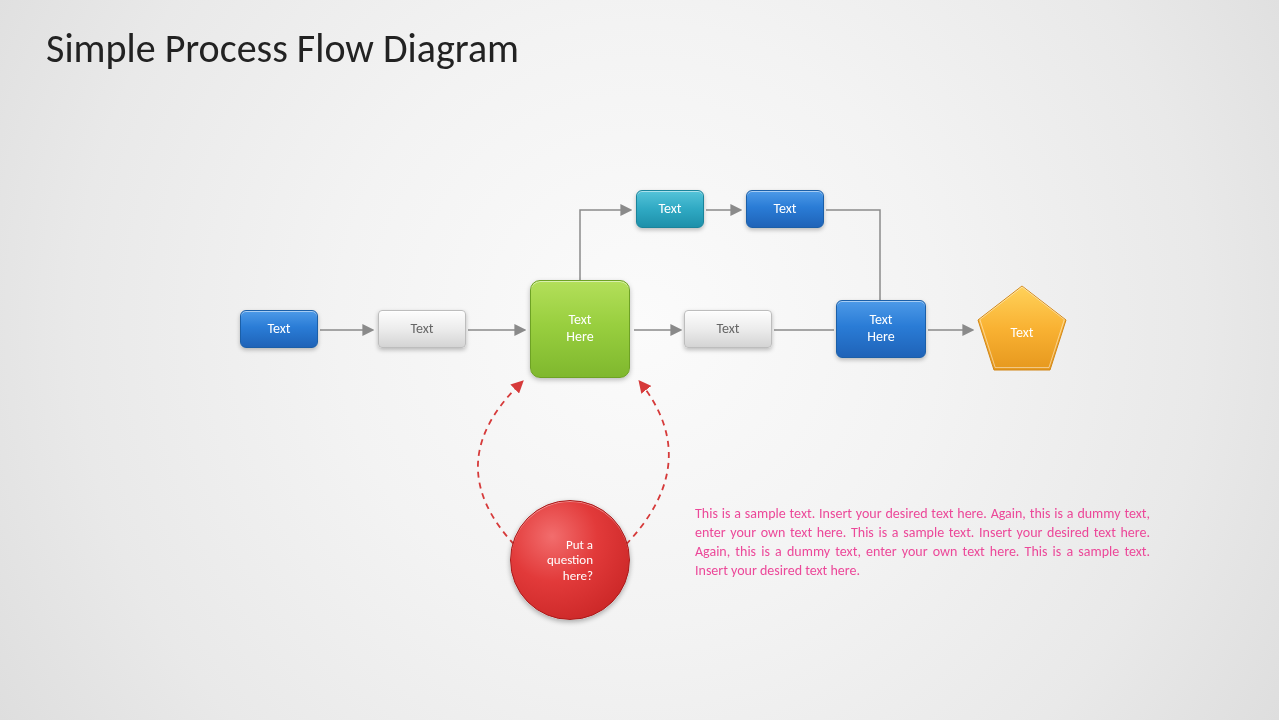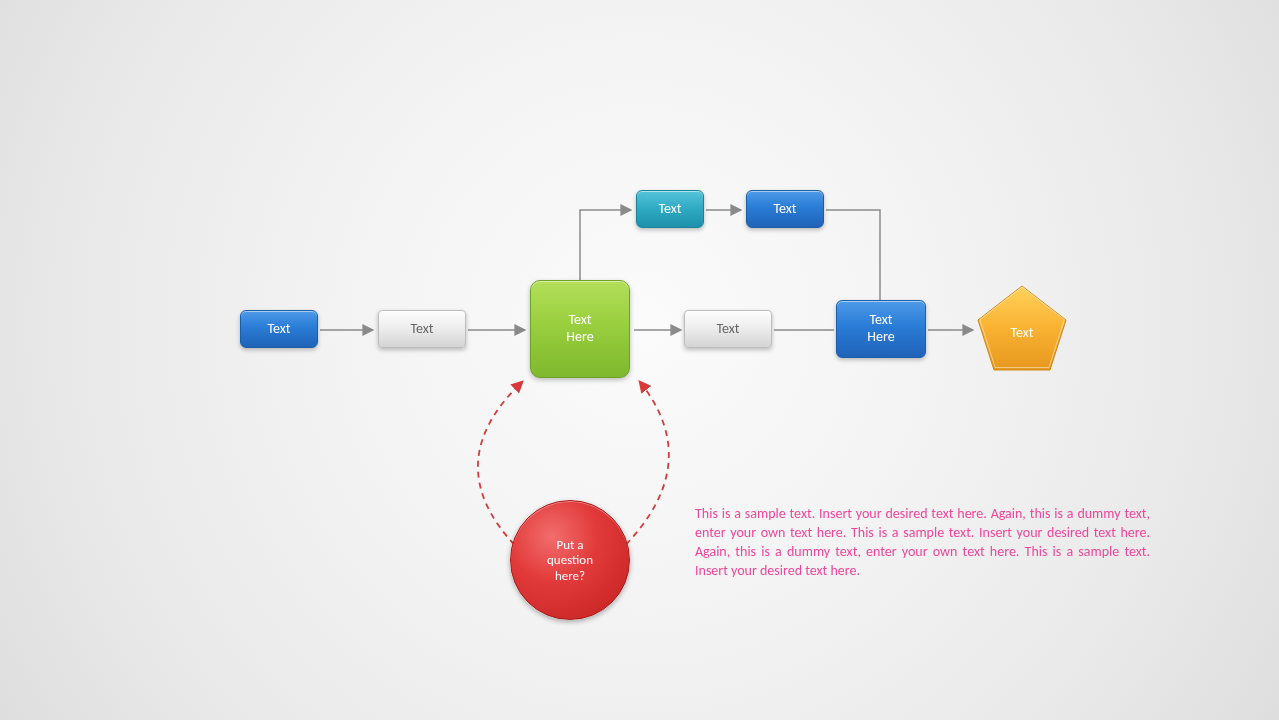--- a/index.html
+++ b/index.html
@@ -131,20 +131,21 @@
     width: 1279px;
     height: 720px;
     pointer-events: none;
   }
 </style>
 </head>
 <body>
 
 <div class="slide">
 
+  <div class="title">Simple Process Flow Diagram</div>
 
   <svg class="connectors">
     <defs>
       <marker id="arrow-gray" viewBox="0 0 10 10" refX="8" refY="5" markerWidth="8" markerHeight="8" orient="auto-start-reverse">
         <path d="M 0 0 L 10 5 L 0 10 z" fill="#8a8a8a"></path>
       </marker>
       <marker id="arrow-red" viewBox="0 0 10 10" refX="8" refY="5" markerWidth="7" markerHeight="7" orient="auto-start-reverse">
         <path d="M 0 0 L 10 5 L 0 10 z" fill="#d63a3a"></path>
       </marker>
       <linearGradient id="pentGrad" x1="0" y1="0" x2="0" y2="1">
@@ -195,21 +196,21 @@
   </div>
 
   <div class="pentagon-wrap" style="left:976px; top:284px;">
     <svg width="92" height="88" viewBox="0 0 92 88">
       <polygon points="46,2 90,36 74,86 18,86 2,36" fill="url(#pentGrad)" stroke="#d18616" stroke-width="1"></polygon>
       <polygon points="46,2 90,36 74,86 18,86 2,36" fill="none" stroke="rgba(255,255,255,0.5)" stroke-width="1" transform="translate(0,1) scale(0.96) translate(2,0)"></polygon>
     </svg>
     <div class="label">Text</div>
   </div>
 
-  <div class="node red-circle" style="left:510px; top:500px; white-space:pre-line;">
+  <div class="node red-circle" style="left:510px; top:500px; white-space:pre-line;text-align:right;">
     <span>Put a
 question
 here?</span>
   </div>
 
   <div class="body-text" style="left:695px; top:505px; width:455px;">This is a sample text. Insert your desired text here. Again, this is a dummy text, enter your own text here. This is a sample text. Insert your desired text here. Again, this is a dummy text, enter your own text here. This is a sample text. Insert your desired text here.</div>
 
 </div>
 
 </body></html>

